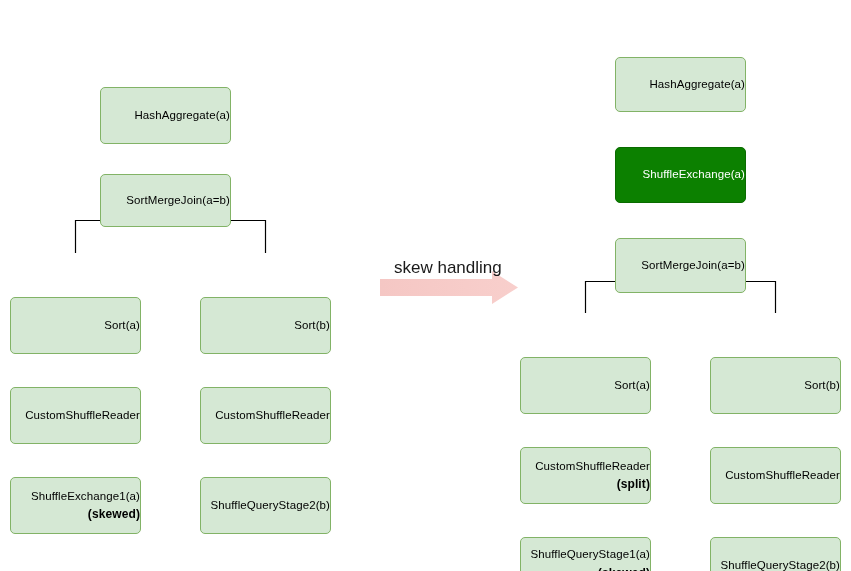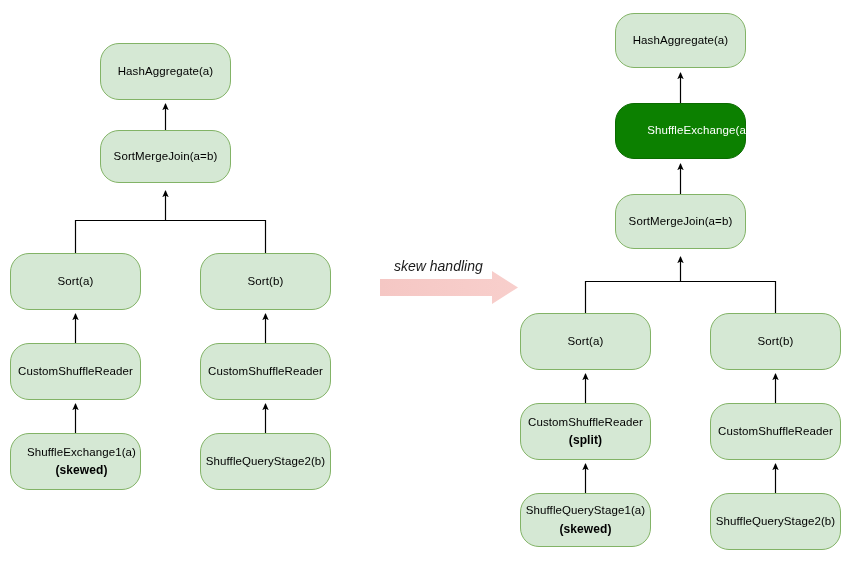--- a/index.html
+++ b/index.html
@@ -15,30 +15,31 @@
     width: 851px;
     height: 571px;
     background: #ffffff;
     overflow: hidden;
   }
   .node {
     position: absolute;
     box-sizing: border-box;
     background: #d5e8d4;
     border: 1px solid #82b366;
-    border-radius: 19px;
+    border-radius: 5px;
     display: flex;
     flex-direction: column;
-    align-items: center;
+    align-items: flex-end;
     justify-content: center;
     color: #000000;
     font-size: 11.5px;
     line-height: 1.35;
     text-align: center;
     letter-spacing: 0.1px;
+    margin-top: 44px;
   }
   .node.highlight {
     background: #0c8000;
     border: 1px solid #0a6b00;
     color: #ffffff;
     padding-left: 36px;
   }
   .node .sub {
     font-weight: bold;
     font-size: 12px;
@@ -47,24 +48,23 @@
   .edge-layer {
     position: absolute;
     left: 0;
     top: 0;
     width: 851px;
     height: 571px;
     pointer-events: none;
   }
   .flow-label {
     position: absolute;
-    font-size: 14px;
+    font-size: 17px;
     color: #1a1a1a;
     white-space: nowrap;
-    font-style: italic;
   }
 </style>
 </head>
 <body>
 
 <div id="canvas">
 
   <svg class="edge-layer" viewBox="0 0 851 571">
     <defs>
       <marker id="arrowhead" markerWidth="7" markerHeight="7" refX="5.2" refY="3" orient="auto" markerUnits="strokeWidth">

